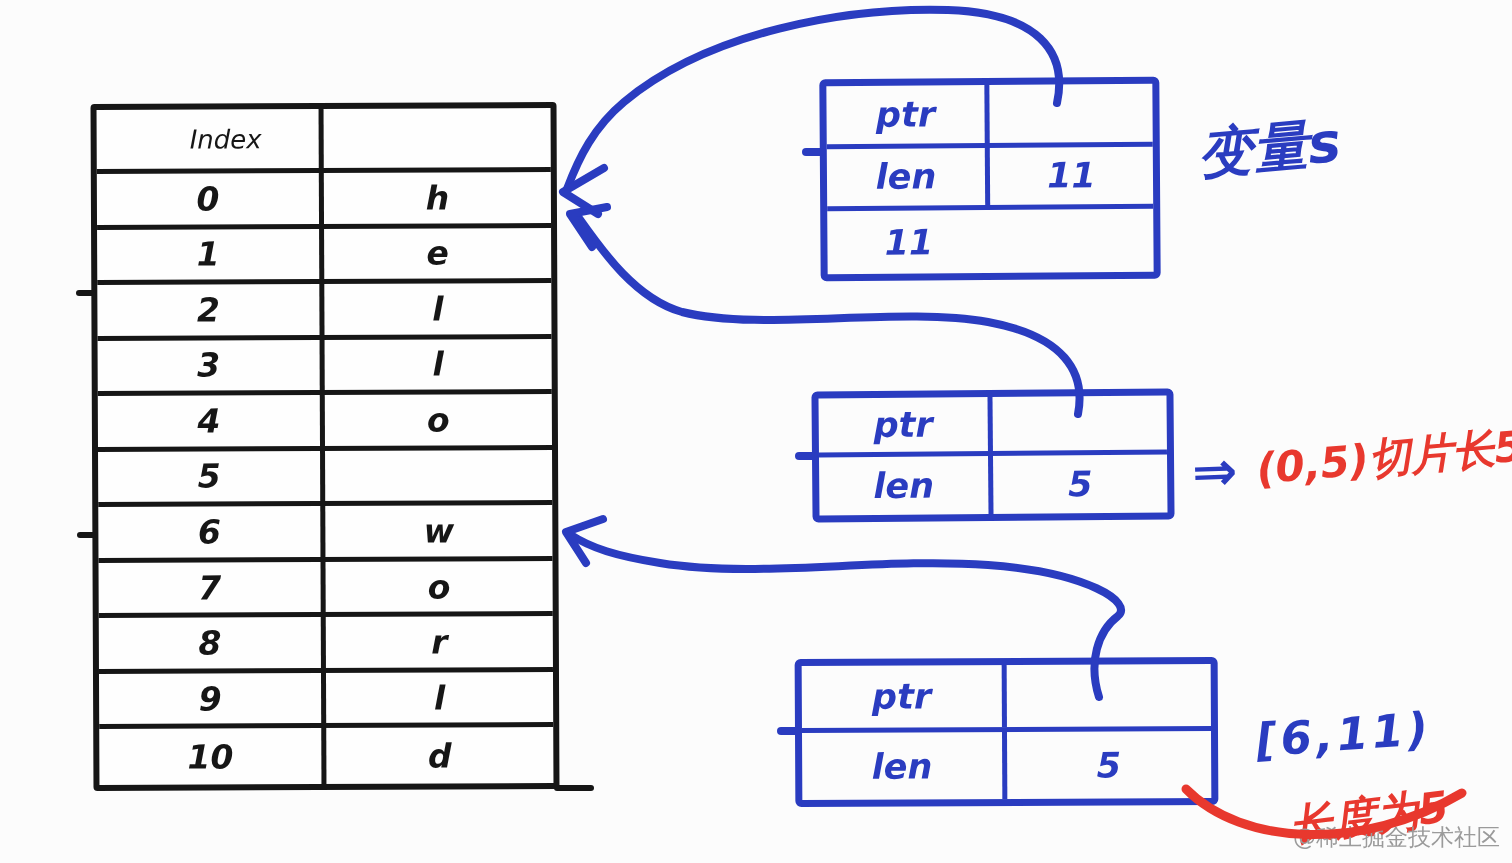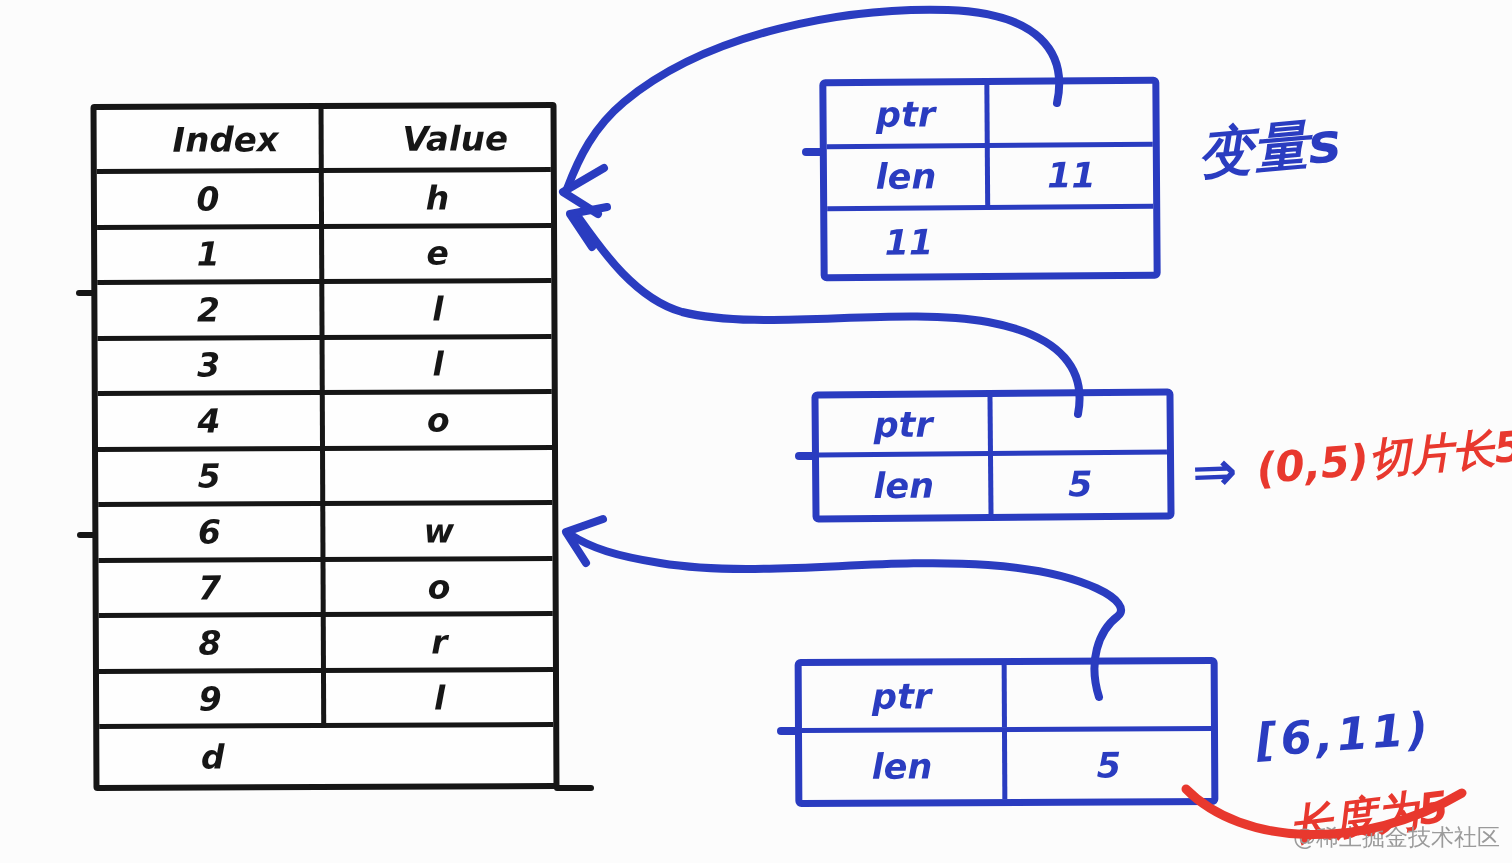--- a/index.html
+++ b/index.html
@@ -16,21 +16,21 @@
     grid-template-rows:64px repeat(11,1fr);box-sizing:border-box;
     background:#fefefe;transform:rotate(-0.25deg);
   }
   .mem-row{display:grid;grid-template-columns:1fr 1fr;border-bottom:5px solid #161616;}
   .mem-row:last-child{border-bottom:none;}
   .mem-cell{
     display:flex;align-items:center;justify-content:center;
     font-size:33px;color:#161616;font-style:italic;font-weight:600;
   }
   .mem-cell.left{border-right:5px solid #161616;}
-  .mem-header .mem-cell{font-size:34px;font-weight:700;padding-left:36px;}
+  .mem-header .mem-cell{font-size:26px;font-weight:400;padding-left:36px;}
 
   
   .struct{
     position:absolute;border:7px solid #2a3cc0;border-radius:6px;
     display:grid;box-sizing:border-box;background:transparent;
   }
   .struct-row{display:grid;grid-template-columns:1fr 1fr;border-bottom:5px solid #2a3cc0;}
   .struct-row:last-child{border-bottom:none;}
   .struct-cell{
     display:flex;align-items:center;justify-content:center;
@@ -62,21 +62,20 @@
   .stroke-black{stroke:#161616;stroke-width:6;fill:none;stroke-linecap:round;}
 </style>
 </head>
 <body>
 
 <div class="canvas">
 
   <div class="mem-table">
     <div class="mem-row mem-header">
       <div class="mem-cell left">Index</div>
-      <div class="mem-cell">Value</div>
     </div>
     <div class="mem-row">
       <div class="mem-cell left">0</div>
       <div class="mem-cell">h</div>
     </div>
     <div class="mem-row">
       <div class="mem-cell left">1</div>
       <div class="mem-cell">e</div>
     </div>
     <div class="mem-row">
@@ -105,20 +104,21 @@
     </div>
     <div class="mem-row">
       <div class="mem-cell left">8</div>
       <div class="mem-cell">r</div>
     </div>
     <div class="mem-row">
       <div class="mem-cell left">9</div>
       <div class="mem-cell">l</div>
     </div>
     <div class="mem-row">
+      <div class="mem-cell left">10</div>
       <div class="mem-cell">d</div>
     </div>
   </div>
 
   <div class="struct struct-string">
     <div class="struct-row">
       <div class="struct-cell label">ptr</div>
       <div class="struct-cell"></div>
     </div>
     <div class="struct-row">

